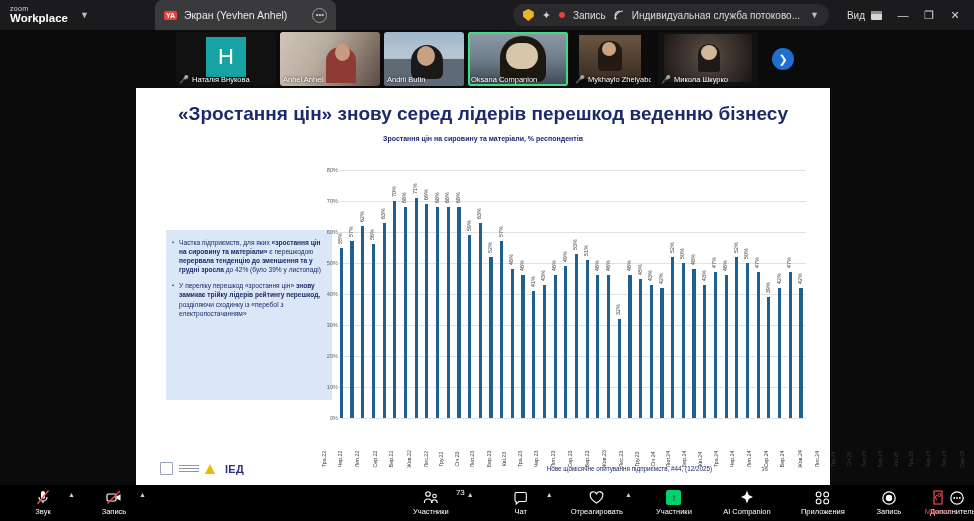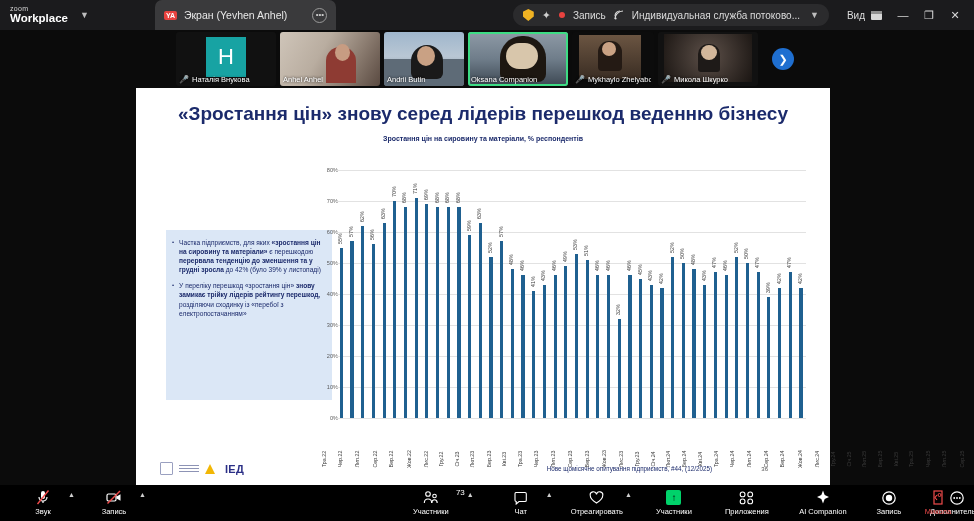--- a/index.html
+++ b/index.html
@@ -695,37 +695,37 @@
 
     <div class="tbtn" style="margin-left:14px;min-width:56px;">
       <span class="ic">
           <span class="share-ic">↑</span>
         </span>
       <span>Участники</span>
     </div>
 
     <div class="tbtn" style="margin-left:14px;min-width:62px;">
       <span class="ic">
+        <svg width="14" height="15" viewBox="0 0 14 15">
+            <path d="M7 0.5l1.7 4.6L13 7l-4.3 1.9L7 13.5 5.3 8.9 1 7l4.3-1.9z" fill="#fff"></path>
+          </svg>
+      </span>
+      <span>AI Companion</span>
+    </div>
+
+    <div class="tbtn" style="margin-left:14px;min-width:62px;">
+      <span class="ic">
         <svg width="15" height="14" viewBox="0 0 15 14">
             <circle cx="3.6" cy="3.4" r="2.4" stroke="#fff" stroke-width="1.1" fill="none"></circle>
             <circle cx="11.2" cy="3.4" r="2.4" stroke="#fff" stroke-width="1.1" fill="none"></circle>
             <circle cx="3.6" cy="10.4" r="2.4" stroke="#fff" stroke-width="1.1" fill="none"></circle>
             <circle cx="11.2" cy="10.4" r="2.4" stroke="#fff" stroke-width="1.1" fill="none"></circle>
           </svg>
       </span>
       <span>Приложения</span>
-    </div>
-
-    <div class="tbtn" style="margin-left:14px;min-width:62px;">
-      <span class="ic">
-        <svg width="14" height="15" viewBox="0 0 14 15">
-            <path d="M7 0.5l1.7 4.6L13 7l-4.3 1.9L7 13.5 5.3 8.9 1 7l4.3-1.9z" fill="#fff"></path>
-          </svg>
-      </span>
-      <span>AI Companion</span>
     </div>
 
     <div class="tbtn" style="margin-left:12px;min-width:46px;">
       <span class="ic">
         <svg width="14" height="14" viewBox="0 0 14 14">
             <circle cx="7" cy="7" r="6.2" stroke="#fff" stroke-width="1.2" fill="none"></circle>
             <circle cx="7" cy="7" r="3.2" fill="#fff"></circle>
           </svg>
       </span>
       <span>Запись</span>

